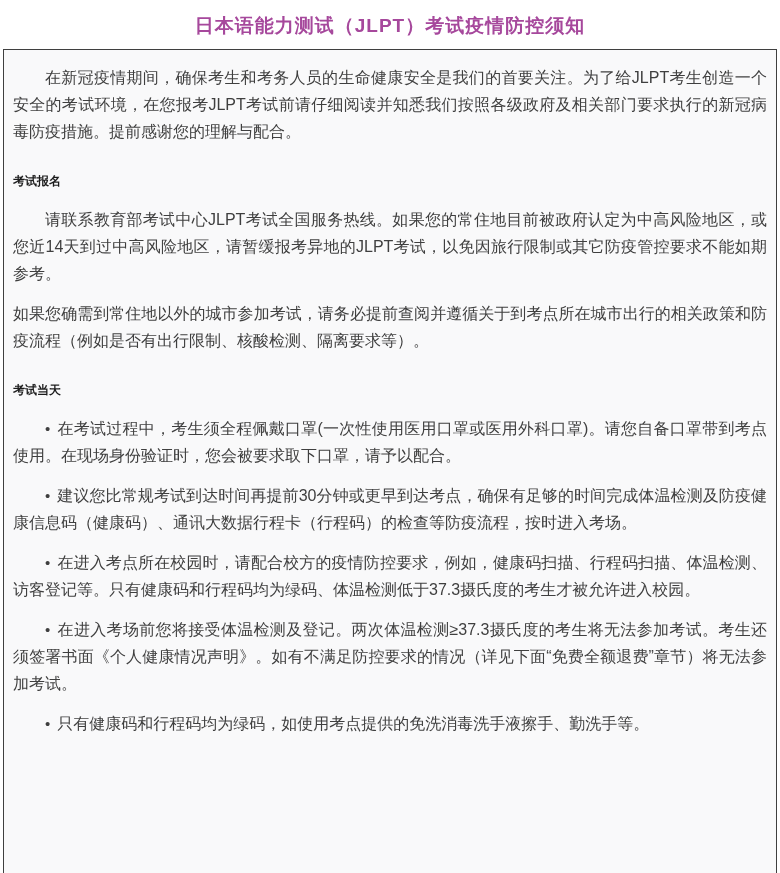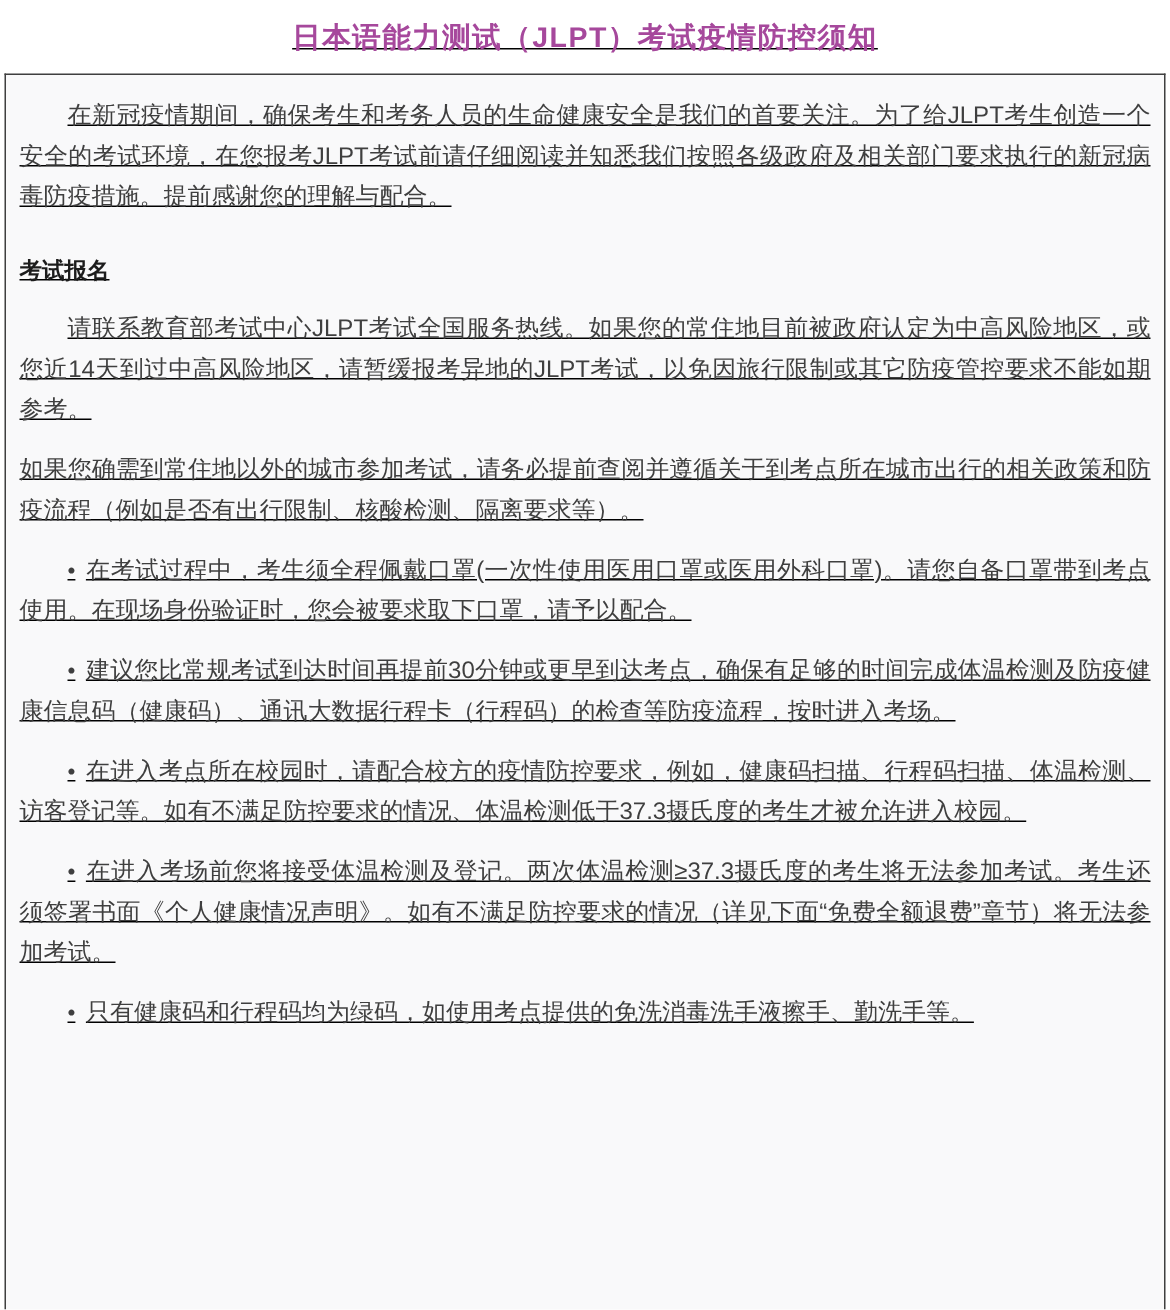--- a/index.html
+++ b/index.html
@@ -20,21 +20,20 @@
     height: 873px;
     overflow: hidden;
     background: var(--page-bg);
     font-family: "Liberation Sans", "DejaVu Sans", sans-serif;
   }
   .page {
     width: 780px;
     height: 873px;
     display: flex;
     flex-direction: column;
-    text-decoration: underline;
   }
   h1.page-title {
     margin: 0;
     padding: 13px 10px 10px;
     font-size: 19px;
     font-weight: bold;
     letter-spacing: 1px;
     color: var(--title-color);
     text-align: center;
     line-height: 26px;
@@ -57,21 +56,21 @@
   }
   .content-box p.indent { text-indent: 2em; }
   .content-box p.no-indent { text-indent: 0; }
   .content-box p.bullet { text-indent: 2em; }
   .bullet .bullet-marker {
     margin-right: 7px;
     font-size: 15px;
   }
   .content-box h2 {
     margin: 24px 0 4px;
-    font-size: 15px;
+    font-size: 12px;
     line-height: 24px;
     font-weight: bold;
     color: var(--heading-color);
   }
 </style>
 </head>
 <body>
 
 <div class="page">
 
@@ -82,31 +81,32 @@
     <p class="indent">在新冠疫情期间，确保考生和考务人员的生命健康安全是我们的首要关注。为了给JLPT考生创造一个安全的考试环境，在您报考JLPT考试前请仔细阅读并知悉我们按照各级政府及相关部门要求执行的新冠病毒防疫措施。提前感谢您的理解与配合。</p>
 
     <h2>考试报名</h2>
 
     <p class="indent">请联系教育部考试中心JLPT考试全国服务热线。如果您的常住地目前被政府认定为中高风险地区，或您近14天到过中高风险地区，请暂缓报考异地的JLPT考试，以免因旅行限制或其它防疫管控要求不能如期参考。</p>
 
     <p class="no-indent">如果您确需到常住地以外的城市参加考试，请务必提前查阅并遵循关于到考点所在城市出行的相关政策和防疫流程（例如是否有出行限制、核酸检测、隔离要求等）。</p>
 
 
 
+    <h2>考试当天</h2>
 
     <p class="bullet">
       <span class="bullet-marker">•</span><span>在考试过程中，考生须全程佩戴口罩(一次性使用医用口罩或医用外科口罩)。请您自备口罩带到考点使用。在现场身份验证时，您会被要求取下口罩，请予以配合。</span>
     </p>
 
     <p class="bullet">
       <span class="bullet-marker">•</span><span>建议您比常规考试到达时间再提前30分钟或更早到达考点，确保有足够的时间完成体温检测及防疫健康信息码（健康码）、通讯大数据行程卡（行程码）的检查等防疫流程，按时进入考场。</span>
     </p>
 
     <p class="bullet">
-      <span class="bullet-marker">•</span><span>在进入考点所在校园时，请配合校方的疫情防控要求，例如，健康码扫描、行程码扫描、体温检测、访客登记等。如有不满足防控要求的情况、体温检测低于37.3摄氏度的考生才被允许进入校园。</span>
+      <span class="bullet-marker">•</span><span>在进入考点所在校园时，请配合校方的疫情防控要求，例如，健康码扫描、行程码扫描、体温检测、访客登记等。只有健康码和行程码均为绿码、体温检测低于37.3摄氏度的考生才被允许进入校园。</span>
     </p>
 
     <p class="bullet">
       <span class="bullet-marker">•</span><span>在进入考场前您将接受体温检测及登记。两次体温检测≥37.3摄氏度的考生将无法参加考试。考生还须签署书面《个人健康情况声明》。如有不满足防控要求的情况（详见下面“免费全额退费”章节）将无法参加考试。</span>
     </p>
 
     <p class="bullet">
       <span class="bullet-marker">•</span><span>只有健康码和行程码均为绿码，如使用考点提供的免洗消毒洗手液擦手、勤洗手等。</span>
     </p>
 

